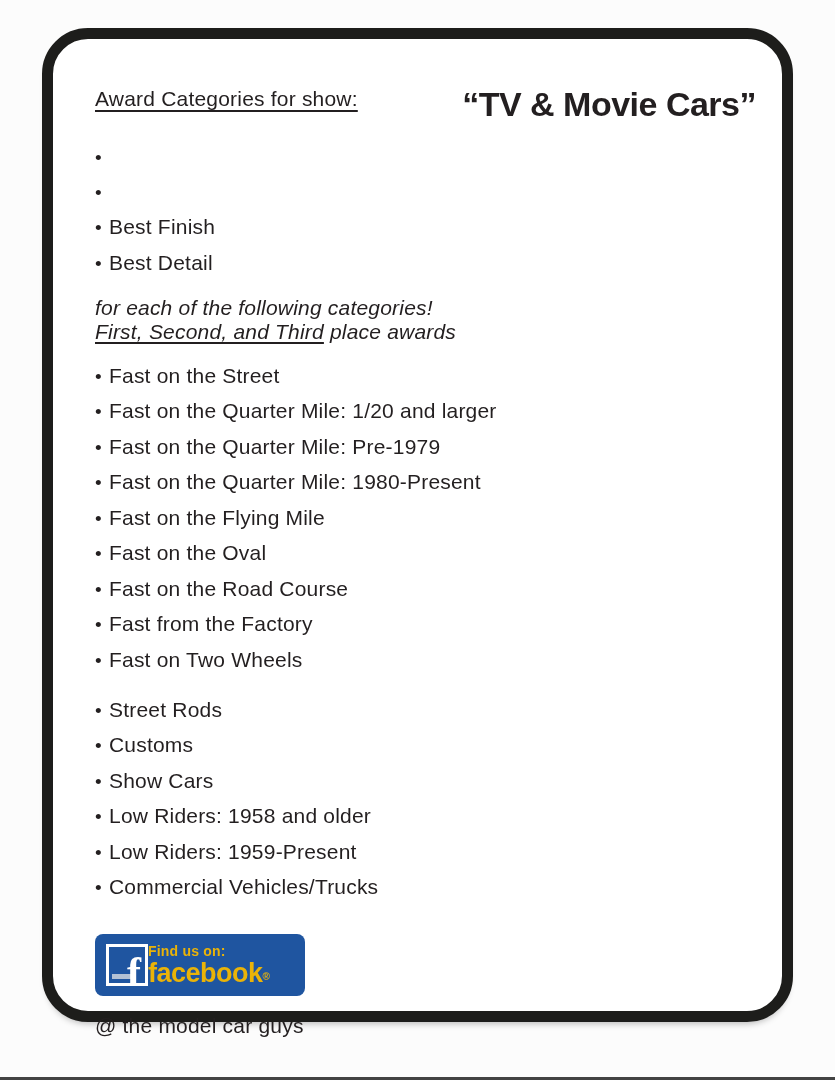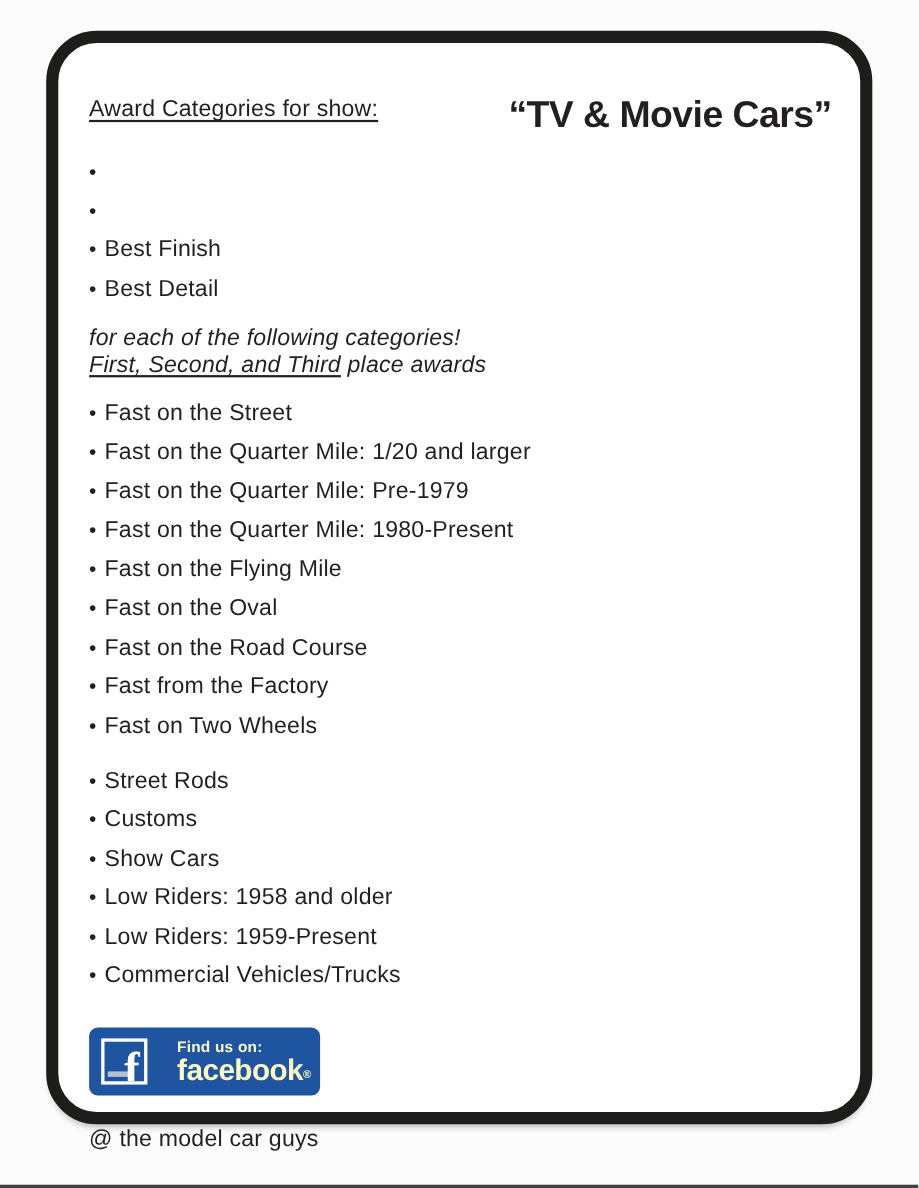--- a/index.html
+++ b/index.html
@@ -23,21 +23,21 @@
     top: 28px;
     width: 729px;  
     height: 972px; 
     background: #ffffff;
     border: 11px solid #1d1d1b;
     border-radius: 46px;
     box-shadow: 0 6px 6px -4px rgba(0,0,0,0.25);
   }
   .content {
     position: relative;
-    padding: 40px 24px 0 28px;
+    padding: 40px 24px 0 42px;
   }
   .header-row {
     display: flex;
     justify-content: space-between;
     align-items: flex-start;
   }
   .heading {
     font-size: 21px;
     font-weight: 400;
     text-decoration: underline;
@@ -124,41 +124,41 @@
     position: absolute;
     right: 4px;
     bottom: -10px;
     font-size: 42px;
     font-weight: 700;
     color: #ffffff;
     line-height: 42px;
     font-family: "Liberation Serif", serif;
   }
   .fb-text {
-    margin-left: 27px;
-    color: #fef9c3;
+    margin-left: 0;
+    color: #eab308;
     line-height: 1;
   }
   .fb-line1 {
     font-size: 14px;
     font-weight: 700;
     letter-spacing: 0.2px;
   }
   .fb-line2 {
     font-size: 27px;
     font-weight: 700;
     letter-spacing: -0.5px;
     margin-top: 2px;
   }
   .fb-reg {
     font-size: 10px;
     vertical-align: 2px;
   }
   .footer-line {
-    margin-top: 28px;
+    margin-top: 18px;
     font-size: 21px;
     letter-spacing: 0.2px;
   }
   .bottom-strip {
     position: absolute;
     left: 0;
     bottom: 0;
     width: 835px;
     height: 3px;
     background: #434343;

